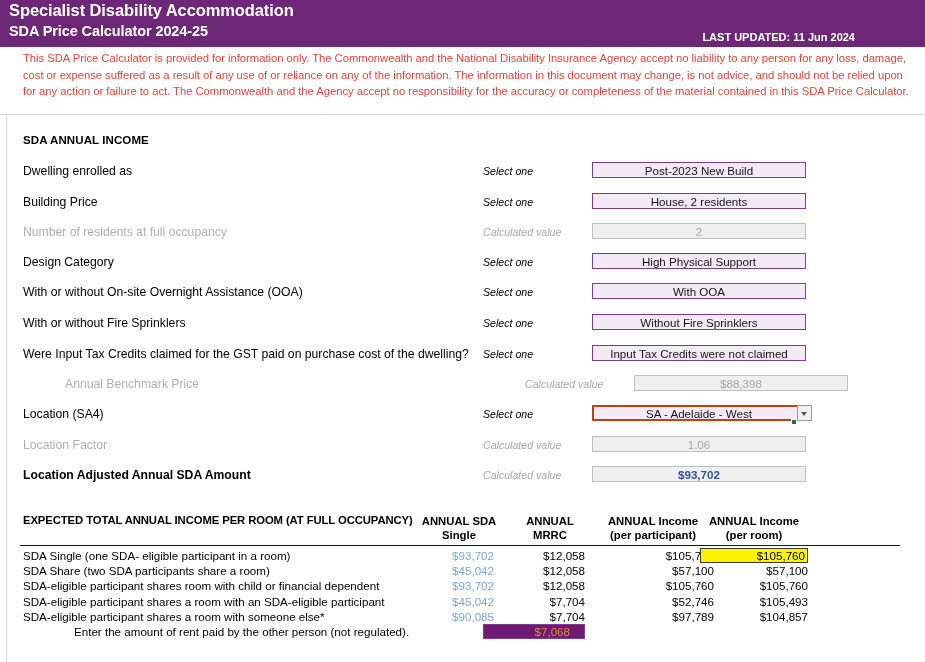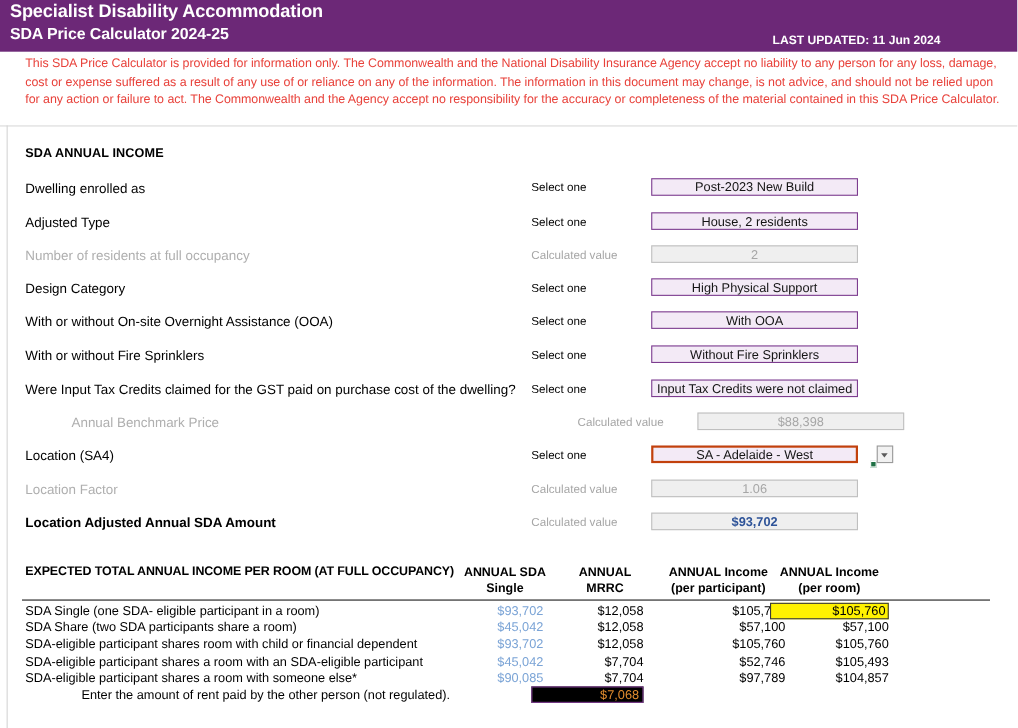--- a/index.html
+++ b/index.html
@@ -101,31 +101,32 @@
     white-space: nowrap;
     line-height: 19px;
   }
   .row-label.muted { color: #AFAFAF; }
   .row-label.bold  { font-weight: bold; }
 
   .row-hint {
     position: absolute;
     left: 483px; top: 0;
     font-size: 10.6px;
+    font-style: italic;
     line-height: 19px;
     white-space: nowrap;
     color: #000000;
   }
   .row-hint.calc { color: #A6A6A6; }
 
   
   .vbox {
     position: absolute;
     left: 592px; top: 0;
-    width: 188px;
+    width: 214px;
     height: 16px;
     box-sizing: border-box;
     font-size: 11.6px;
     line-height: 15px;
     text-align: center;
     white-space: nowrap;
     overflow: hidden;
   }
   .vbox.select {
     background: #F3EAF6;
@@ -218,27 +219,27 @@
   .cell-num.hl {
     background: #FFF200;
     border: 1px solid #3B3B3B;
     box-sizing: border-box;
     line-height: 13px;
     padding-right: 2px;
   }
   .cell-input {
     position: absolute;
     box-sizing: border-box;
-    background: #000000;
+    background: #701a75;
     border: 1px solid #7D3C8F;
     color: #E08B2E;
     font-size: 11.6px;
     line-height: 13px;
     text-align: right;
-    padding-right: 3px;
+    padding-right: 14px;
     white-space: nowrap;
   }
   .note-label {
     position: absolute;
     left: 74px; top: 0;
     font-size: 11.6px;
     line-height: 15px;
     white-space: nowrap;
   }
 </style>
@@ -258,21 +259,21 @@
 
 <div class="section-title" style="top:134px;">SDA ANNUAL INCOME</div>
 
 <div id="form-rows">
     <div class="form-row" style="top: 162px;">
       <div class="row-label">Dwelling enrolled as</div>
       <div class="row-hint">Select one</div>
       <div class="vbox select">Post-2023 New Build</div>
     </div>
     <div class="form-row" style="top: 193px;">
-      <div class="row-label">Adjusted Type</div>
+      <div class="row-label">Building Price</div>
       <div class="row-hint">Select one</div>
       <div class="vbox select">House, 2 residents</div>
     </div>
     <div class="form-row" style="top: 223px;">
       <div class="row-label muted">Number of residents at full occupancy</div>
       <div class="row-hint calc">Calculated value</div>
       <div class="vbox calc">2</div>
     </div>
     <div class="form-row" style="top: 253px;">
       <div class="row-label">Design Category</div>

